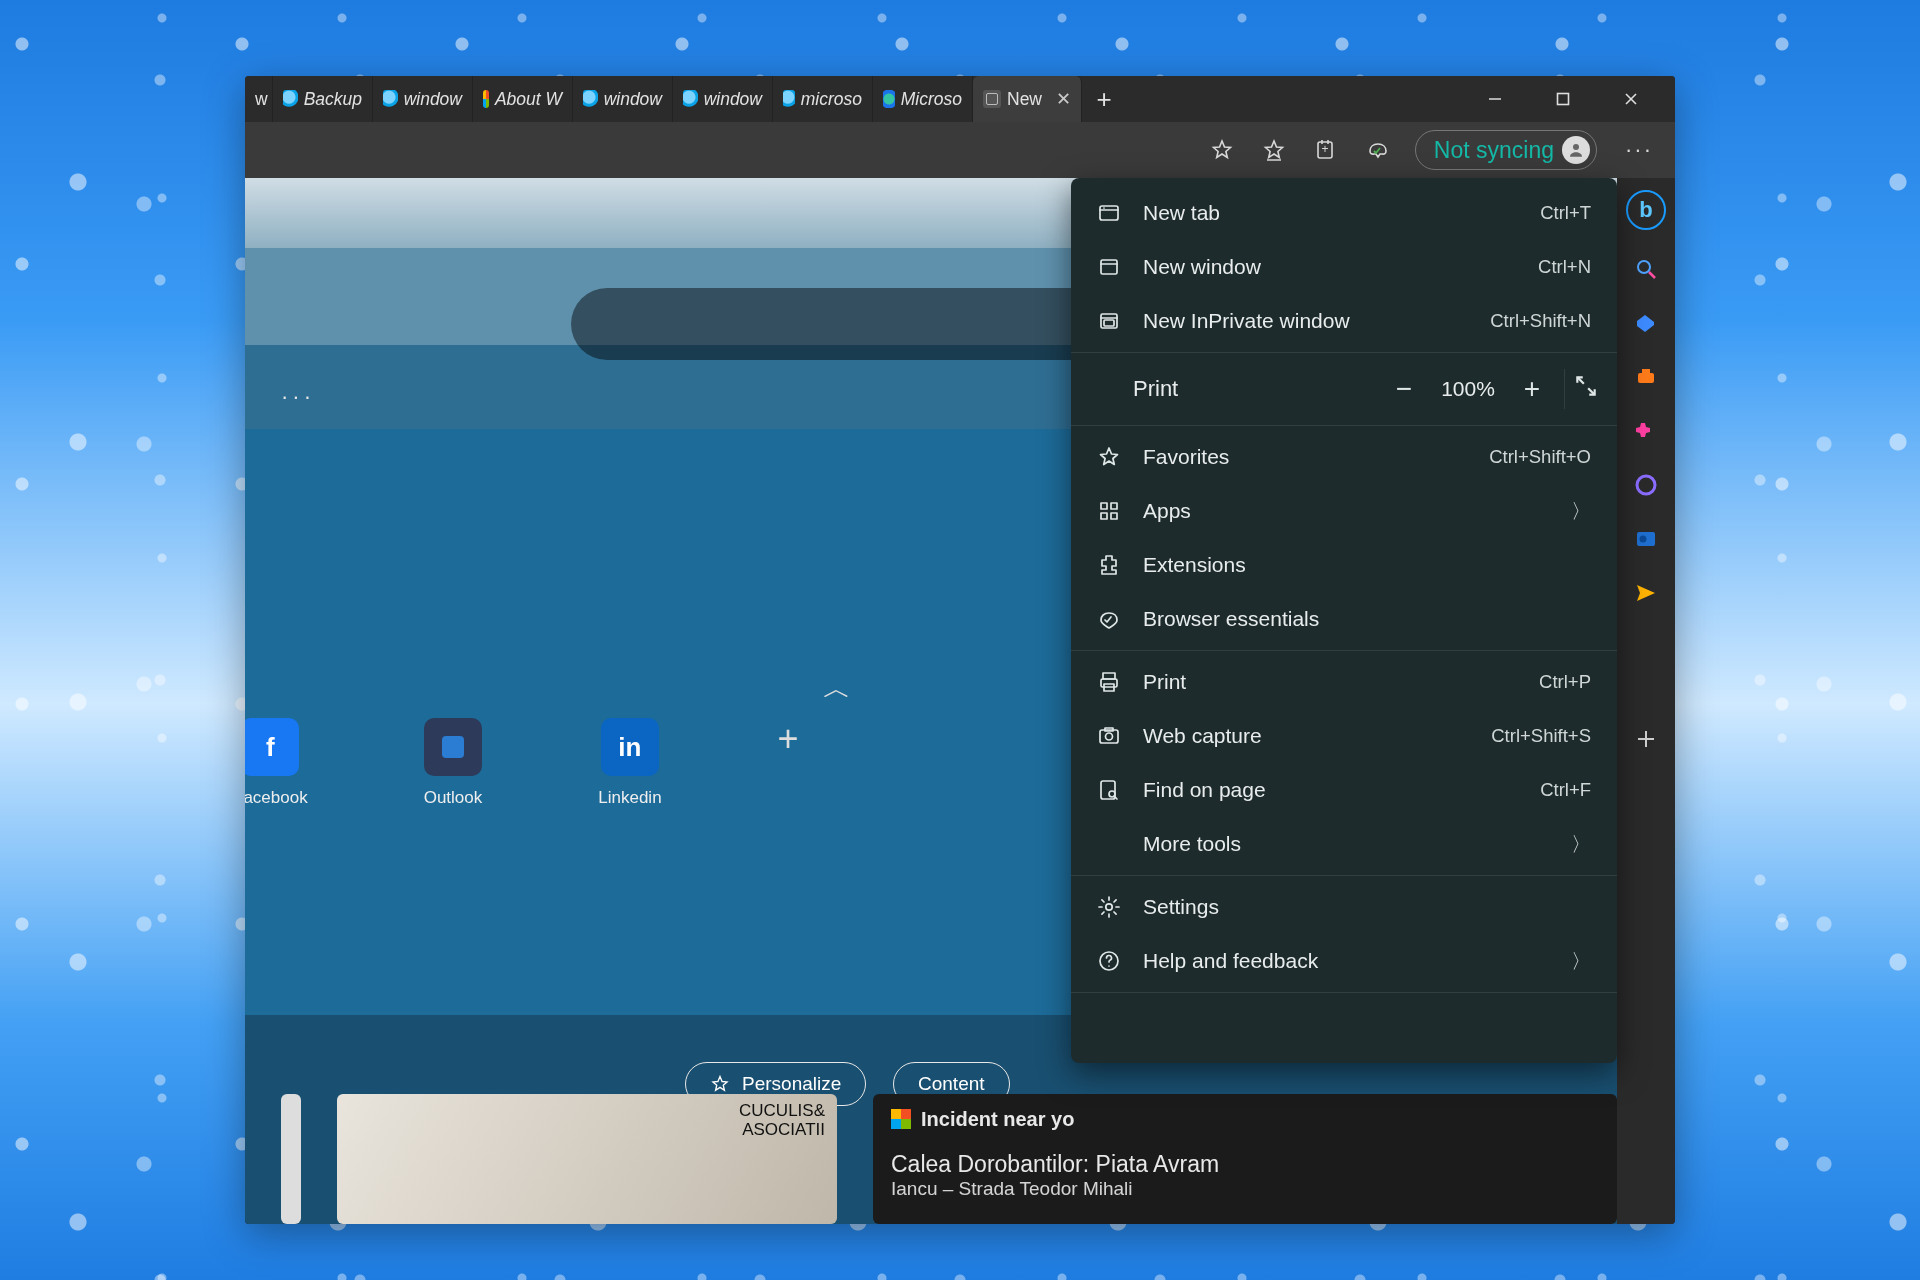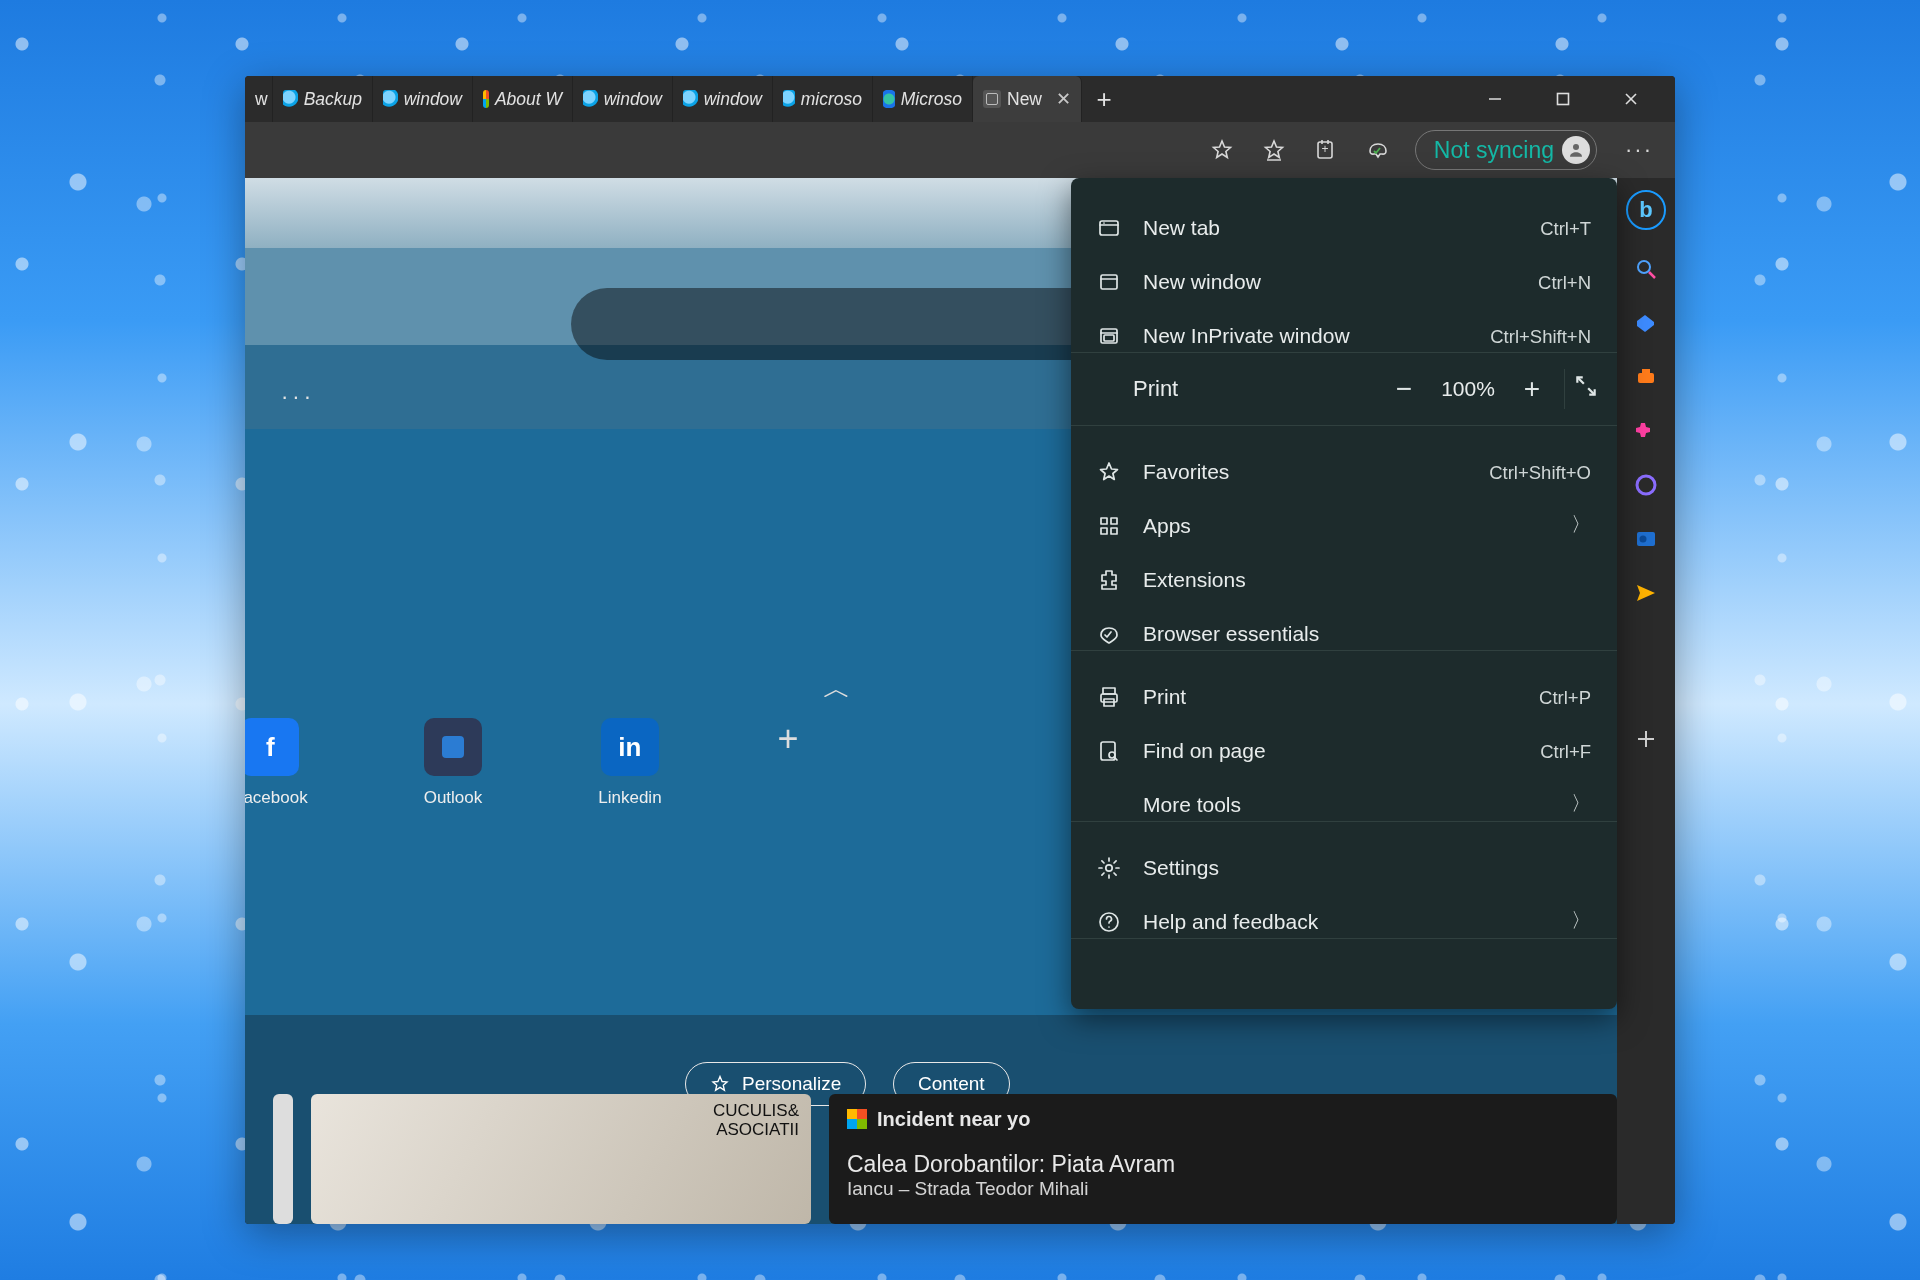--- a/index.html
+++ b/index.html
@@ -79,32 +79,32 @@
   .quick .box.fb{background:#1877f2;color:#fff}
   .quick .box.li{background:#0a66c2;color:#fff}
   .quick .box.ol{background:#2d3a59;} .quick .box.ol .dot{width:22px;height:22px;border-radius:4px;background:#2b7cd3}
   .quick .add{color:#ddd;font-size:36px;font-weight:300}
   .chevup{position:absolute;top:492px;left:578px;color:#ddd;font-size:28px}
 
   .content .pill{position:absolute;top:884px;border:1.5px solid #e8e8e8;color:#fff;border-radius:24px;padding:10px 24px;font-size:19px;display:flex;align-items:center;gap:12px}
   .content .pill.p1{left:440px}
   .content .pill.p2{left:648px}
 
-  .news{position:absolute;bottom:0;left:8px;right:0;height:130px;display:flex;gap:18px;padding:0 0 0 20px}
+  .news{position:absolute;bottom:0;left:16px;right:0;height:130px;display:flex;gap:36px;padding:0 0 0 20px}
   .card{flex:0 0 500px;background:#222;border-radius:6px;overflow:hidden;position:relative}
   .card.a{flex:0 0 20px;background:#ddd}
   .card.b{background:linear-gradient(120deg,#e9e4dc,#bfb7a9);}
   .card.b .tag{position:absolute;right:12px;top:8px;color:#111;font-size:17px;text-align:right;line-height:1.1;font-family:Georgia,serif}
   .card.c{background:#1b1b1b;padding:14px 18px;color:#e8e8e8;font-size:20px;overflow:hidden;flex:1}
   .card.c .alert{width:20px;height:20px;display:inline-block;background:conic-gradient(#f25022 0 25%,#7fba00 0 50%,#00a4ef 0 75%,#ffb900 0 100%);vertical-align:-3px;margin-right:10px}
 
   
   .menu{position:absolute; top:102px; right:58px; width:546px; background:#1d2b2c;
         border-radius:8px; box-shadow:0 10px 30px rgba(0,0,0,.5); padding:8px 0 12px; z-index:20;}
-  .mrow{display:flex;align-items:flex-end;height:54px;padding:0 26px;color:#e8ecec;font-size:21px;gap:22px}
+  .mrow{display:flex;align-items:center;height:54px;padding:0 26px;color:#e8ecec;font-size:21px;gap:22px}
   .mrow .lab{flex:1}
   .mrow .sc{color:#cfd6d6;font-size:18.5px}
   .mrow .chev{color:#cfd6d6;font-size:20px}
   .msep{height:1px;background:#30403f;margin:4px 0}
   .zoomrow{display:flex;align-items:center;height:64px;padding:0 18px 0 62px;color:#e8ecec;font-size:22px}
   .zoomrow .zl{flex:1}
   .zoomrow .zbtn{width:48px;text-align:center;font-size:28px;color:#dfe6e6}
   .zoomrow .zval{width:80px;text-align:center;font-size:21px}
   .zoomrow .divv{width:1px;height:40px;background:#30403f;margin:0 8px}
   .zoomrow .full svg{width:26px;height:26px;stroke:#dfe6e6;fill:none;stroke-width:2}
@@ -410,20 +410,29 @@
         <span class="micon"><svg viewBox="0 0 24 24">
             <rect x="6" y="3" width="12" height="6"></rect>
             <rect x="4" y="9" width="16" height="8" rx="1.5"></rect>
             <rect x="7" y="14" width="10" height="7"></rect>
           </svg></span>
         <span class="lab">Print</span>
         <span class="sc">Ctrl+P</span>
       </div>
       <div class="mrow">
         <span class="micon"><svg viewBox="0 0 24 24">
+            <rect x="3" y="6" width="18" height="13" rx="2"></rect>
+            <circle cx="12" cy="12.5" r="3.5"></circle>
+            <rect x="8" y="4" width="8" height="3"></rect>
+          </svg></span>
+        <span class="lab">Web capture</span>
+        <span class="sc">Ctrl+Shift+S</span>
+      </div>
+      <div class="mrow">
+        <span class="micon"><svg viewBox="0 0 24 24">
             <rect x="4" y="3" width="14" height="18" rx="2"></rect>
             <circle cx="15" cy="16" r="3"></circle>
             <line x1="17.2" y1="18.2" x2="20" y2="21"></line>
           </svg></span>
         <span class="lab">Find on page</span>
         <span class="sc">Ctrl+F</span>
       </div>
       <div class="mrow">
         <span class="micon"></span>
         <span class="lab">More tools</span>

